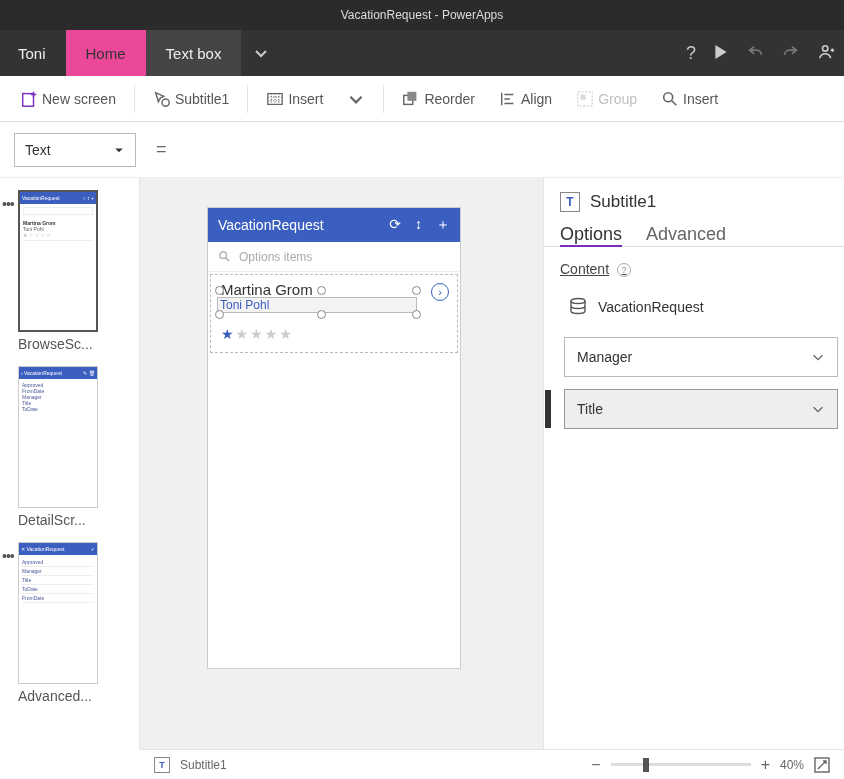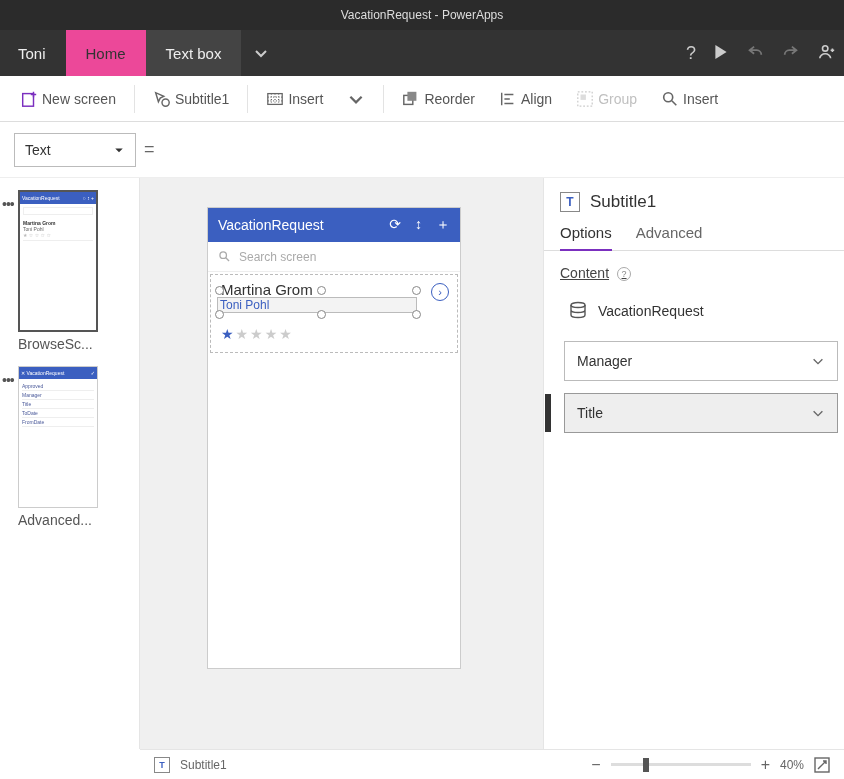--- a/index.html
+++ b/index.html
@@ -15,21 +15,21 @@
   .menubar .spacer { flex: 1; }
   .menubar .icons { display: flex; align-items:center; gap: 18px; padding: 0 8px; color: #ccc; }
   .menubar .user { padding-right:10px; font-size:12px; max-width:200px; white-space:nowrap; overflow:hidden; text-overflow:ellipsis; display:flex; align-items:center; }
 
   .ribbon { height: 46px; border-bottom: 1px solid #ddd; display: flex; align-items: center; padding: 0 10px; gap: 4px; color:#555; font-size:14px; }
   .ribbon .item { display: flex; align-items: center; gap: 4px; padding: 6px 10px; cursor: pointer; }
   .ribbon .sep { width: 1px; height: 28px; background: #e3e3e3; margin: 0 4px; }
   .ribbon .disabled { color: #c0c0c0; }
   .ribbon svg, .ribbon .ico { width:18px; height:18px; }
 
-  .formulabar { height: 56px; display: flex; align-items: center; padding: 0 14px; gap: 6px; border-bottom: 1px solid #eee; }
+  .formulabar { height: 56px; display: flex; align-items: center; padding: 0 14px; gap: 18px; border-bottom: 1px solid #eee; }
   .formulabar .prop { width: 122px; height: 34px; border: 1px solid #bbb; display: flex; align-items: center; padding: 0 10px; justify-content: space-between; font-size:14px; }
   .formulabar .eq { font-size: 18px; color: #666; padding:0 2px; }
   .formulabar .fx { width: 28px; color: #777; font-style: italic; font-family: serif; font-size:16px; text-align:center; }
   .formulabar .formula { flex:1; height:34px; border:1px solid #bbb; display:flex; align-items:center; padding:0 10px; font-family: Consolas, monospace; font-size:14px; justify-content:space-between; }
 
   .workarea { display: flex; height: calc(779px - 30px - 46px - 46px - 56px - 30px); }
   .screens { width: 140px; border-right: 1px solid #e5e5e5; padding: 12px 10px 0 18px; overflow:hidden; }
   .screens .thumb-wrap { position:relative; margin-bottom:8px; }
   .screens .dots { position:absolute; left:-16px; top:6px; color:#555; font-size:14px; letter-spacing:-1px; }
   .screens .thumb { width: 80px; height: 142px; border:1px solid #ccc; background:#fff; margin-left:0; overflow:hidden; }
@@ -53,21 +53,21 @@
   .phone .handle { width:9px; height:9px; border:1px solid #888; border-radius:50%; background:#fff; position:absolute; }
   .phone .chev { position:absolute; right:8px; top:8px; width:18px; height:18px; border:1px solid #3b5fc0; border-radius:50%; color:#3b5fc0; display:flex; align-items:center; justify-content:center; font-size:11px; }
   .phone .stars { color:#ccc; font-size:14px; margin-top:10px; letter-spacing:2px; }
   .phone .stars .on { color:#3b5fc0; }
 
   .rightpane { width: 300px; background:#fff; }
   .rightpane .sec-title { display:flex; align-items:center; gap:10px; padding:14px 16px 6px 16px; }
   .rightpane .sec-title .ticon { width:20px; height:20px; border:1px solid #888; color:#3b5fc0; display:flex; align-items:center; justify-content:center; font-weight:bold; font-size:12px; }
   .rightpane .sec-title h3 { font-size:17px; font-weight:400; color:#333; }
   .rightpane .tabs { display:flex; gap:24px; padding:6px 16px 0 16px; border-bottom:1px solid #ddd; }
-  .rightpane .tabs .rtab { padding-bottom:8px; font-size:15px; color:#666; cursor:pointer; }
+  .rightpane .tabs .rtab { font-size:18px; color:#666; cursor:pointer; }
   .rightpane .tabs .rtab.active { color:#333; border-bottom:2px solid #7b2fbf; margin-bottom:-1px; }
   .rightpane .content-label { padding:14px 16px 16px 16px; font-size:14px; color:#444; display:flex; align-items:flex-end; gap:8px;text-decoration:underline; }
   .rightpane .ds { display:flex; align-items:center; gap:10px; padding:4px 16px 20px 24px; font-size:14px; }
   .rightpane .fields { padding: 0 6px 0 20px; }
   .rightpane .field { border:1px solid #bbb; height:40px; display:flex; align-items:center; padding:0 12px; justify-content:space-between; margin-bottom:12px; font-size:14px; cursor:pointer; }
   .rightpane .field.selected-wrap { position:relative; }
   .rightpane .selmark { position:absolute; left:-20px; top:0; bottom:0; width:6px; background:#333; }
   .rightpane .field.selfield { background:#eee; border:1px solid #999; }
 
   .statusbar { height:30px; border-top:1px solid #e5e5e5; display:flex; align-items:center; padding:0 14px; font-size:12px; color:#666; gap:10px; margin-left:140px; }
@@ -195,20 +195,36 @@
             <span>○ ↕ +</span>
           </div>
         <div class="tbody">
           <div class="tsearch"></div>
           <div class="trow"><b style="color:#333;">Martina Grom</b><br><span>Toni Pohl</span><br><span style="color:#bbb;">★ ☆ ☆ ☆ ☆</span></div>
         </div>
       </div>
       <div class="tlabel">BrowseSc...</div>
     </div>
     <div class="thumb-wrap">
+      <div class="thumb">
+        <div class="thead">
+            <span>‹ <span>VacationRequest</span></span>
+            <span>✎ 🗑</span>
+          </div>
+        <div class="tbody">
+          <div>Approved</div>
+            <div>FromDate</div>
+            <div>Manager</div>
+            <div>Title</div>
+            <div>ToDate</div>
+        </div>
+      </div>
+      <div class="tlabel">DetailScr...</div>
+    </div>
+    <div class="thumb-wrap">
       <span class="dots">•••</span>
       <div class="thumb">
         <div class="thead">
             <span>✕ <span>VacationRequest</span></span>
             <span>✓</span>
           </div>
         <div class="tbody">
           <div class="tline">Approved</div>
             <div class="tline">Manager</div>
             <div class="tline">Title</div>
@@ -228,21 +244,21 @@
           <span>⟳</span>
           <span>↕</span>
           <span>＋</span>
         </span>
       </div>
       <div class="psearch">
         <svg width="13" height="13" viewBox="0 0 20 20" fill="none" stroke="#aaa" stroke-width="2">
             <circle cx="8" cy="8" r="5"></circle>
             <path d="M12 12l5 5"></path>
           </svg>
-        <span>Search screen</span>
+        <span>Options items</span>
       </div>
       <div class="pitem">
         <div class="pname">Martina Grom</div>
         <div class="psub-wrap">
           <div class="psub"><span>Toni Pohl</span></div>
           <span class="handle" style="left:-6px; top:-12px;"></span>
           <span class="handle" style="left:96px; top:-12px;"></span>
           <span class="handle" style="right:26px; top:-12px;"></span>
           <span class="handle" style="left:-6px; top:12px;"></span>
           <span class="handle" style="left:96px; top:12px;"></span>

